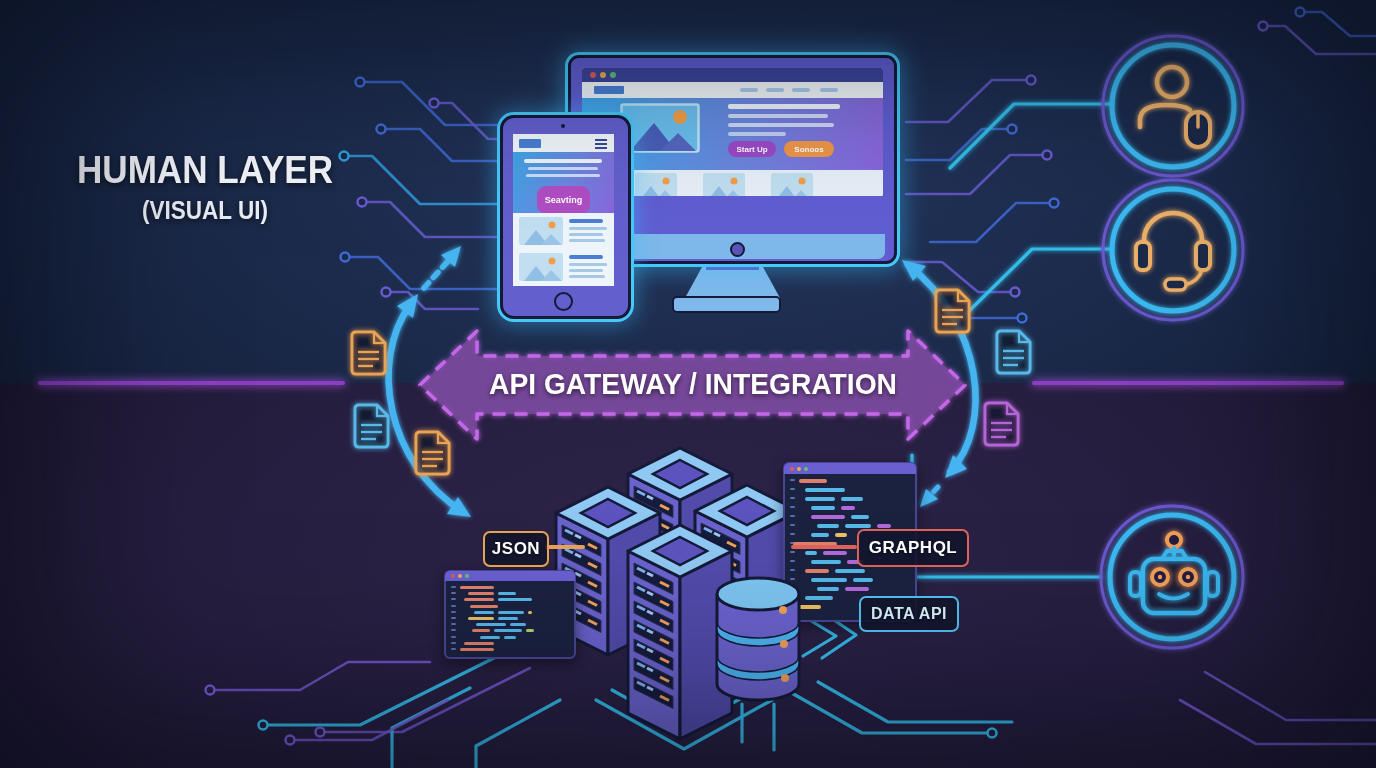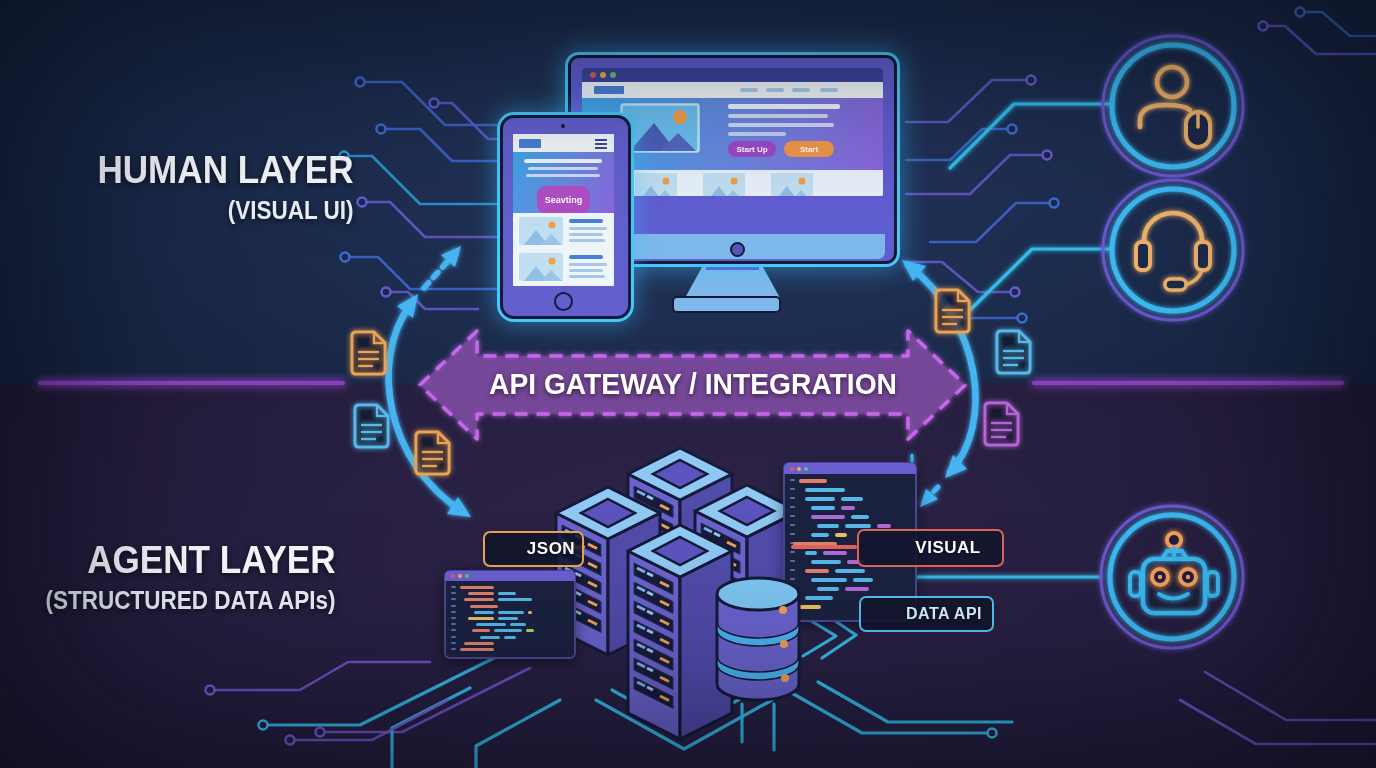--- a/index.html
+++ b/index.html
@@ -7,21 +7,21 @@
          font-family:"Liberation Sans",sans-serif; -webkit-font-smoothing:antialiased;}
   .abs{position:absolute;}
   .bg-top{position:absolute;left:0;top:0;width:1376px;height:383px;
     background:radial-gradient(ellipse 900px 420px at 52% 45%, #24355c 0%, #1b2a4a 55%, #15203a 100%);}
   .bg-bottom{position:absolute;left:0;top:383px;width:1376px;height:385px;
     background:radial-gradient(ellipse 900px 420px at 50% 45%, #2d2449 0%, #261e3f 55%, #1d1731 100%);}
   .vignette{position:absolute;inset:0;box-shadow:inset 0 0 180px 40px rgba(4,7,18,.55);pointer-events:none;z-index:9;}
   .divider{position:absolute;height:4px;background:#8a3fc0;border-radius:3px;
            box-shadow:0 0 9px 1px rgba(176,80,230,.8);z-index:2;}
   
-  .layer-title{position:absolute;text-align:right;color:#f3f6fb;z-index:3;
+  .layer-title{position:absolute;text-align:center;color:#f3f6fb;z-index:3;
                text-shadow:0 2px 7px rgba(0,0,0,.65);}
   .layer-title .t1{font-size:39px;font-weight:700;letter-spacing:0px;display:block;transform:scaleX(.9);}
   .layer-title .t2{font-size:25px;font-weight:700;display:block;margin-top:4px;transform:scaleX(.9);color:#e9edf6;}
   
   .gw-text{position:absolute;left:470px;top:367px;width:446px;text-align:center;z-index:3;
            color:#fff;font-size:30px;font-weight:700;transform:scaleX(.94);
            text-shadow:0 2px 5px rgba(0,0,0,.55);}
   
   .monitor{position:absolute;left:568px;top:55px;width:323px;height:203px;background:#605ed2;
     border:3px solid #141a38;border-radius:11px;z-index:2;
@@ -51,21 +51,21 @@
          background:linear-gradient(115deg,#3fa6e8 0%,#6d86e0 55%,#8a66dc 100%);}
   
   .cw{position:absolute;background:#1b2240;border:2px solid rgba(110,100,215,.55);border-radius:6px;z-index:2;
       box-shadow:0 4px 14px rgba(0,0,0,.45);}
   .cw-bar{position:absolute;left:-1px;top:-1px;right:-1px;height:10px;background:#6a5fd0;border-radius:5px 5px 0 0;}
   .cw-body{position:absolute;left:0;top:10px;right:0;bottom:0;}
   .cl{position:absolute;height:3px;border-radius:2px;}
   
   .api-label{position:absolute;z-index:5;background:rgba(18,22,44,.88);border-radius:7px;
      display:flex;align-items:center;justify-content:center;font-weight:700;letter-spacing:.5px;
-     color:#fff;text-shadow:0 1px 3px rgba(0,0,0,.5);padding-left:35px;}
+     color:#fff;text-shadow:0 1px 3px rgba(0,0,0,.5);}
   .connector{position:absolute;z-index:4;height:3.5px;border-radius:2px;}
 </style>
 </head>
 <body>
 
 <div class="stage">
   <div class="bg-top"></div>
   <div class="bg-bottom"></div>
 
   <svg id="art" class="abs" style="left:0;top:0;z-index:1" width="1376" height="768" viewBox="0 0 1376 768">
@@ -334,24 +334,20 @@
     </g>
   </svg>
 
   <div class="divider" style="left:38px;top:381px;width:307px;"></div>
   <div class="divider" style="left:1032px;top:381px;width:312px;"></div>
 
   <div class="layer-title" style="left:40px;top:148px;width:330px;">
     <span class="t1">HUMAN LAYER</span>
     <span class="t2">(VISUAL UI)</span>
   </div>
-  <div class="layer-title" style="left:22px;top:538px;width:330px;">
-    <span class="t1">AGENT LAYER</span>
-    <span class="t2">(STRUCTURED DATA APIs)</span>
-  </div>
   <div class="gw-text">API GATEWAY / INTEGRATION</div>
 
   <div class="stand-neck"></div>
   <div class="stand-strip"></div>
   <div class="stand-base"></div>
 
   <div class="monitor">
     <div class="mscreen">
       <div class="mtitle">
         <div class="dot" style="left:8px;top:4px;background:#e05a5a"></div>
@@ -370,21 +366,21 @@
           <rect x="1.5" y="1.5" width="77" height="47" fill="#6cc0f0" stroke="#bfe8fa" stroke-width="2.5" rx="2"></rect>
           <polygon points="10,48 34,20 56,48" fill="#4a5fb8"></polygon>
           <polygon points="40,48 58,30 76,48" fill="#5568c0"></polygon>
           <circle cx="60" cy="14" r="7" fill="#f0a04a"></circle>
         </svg>
         <div class="hline" style="left:146px;top:6px;width:112px;height:5px;background:#eef6fc"></div>
         <div class="hline" style="left:146px;top:16px;width:100px;height:4px;background:rgba(230,243,252,.8)"></div>
         <div class="hline" style="left:146px;top:25px;width:106px;height:4px;background:rgba(230,243,252,.8)"></div>
         <div class="hline" style="left:146px;top:34px;width:58px;height:4px;background:rgba(230,243,252,.7)"></div>
         <div class="hbtn" style="left:146px;top:43px;width:48px;background:#9c4ac8">Start Up</div>
-        <div class="hbtn" style="left:202px;top:43px;width:50px;background:#f0984a">Start</div>
+        <div class="hbtn" style="left:202px;top:43px;width:50px;background:#f0984a">Sonoos</div>
       </div>
       <div class="mcards">
           <svg class="abs" style="left:53px;top:3px" width="42" height="28" viewBox="0 0 42 28">
       <rect width="42" height="28" fill="#c2dff2" rx="2"></rect>
       <polygon points="4,28 16,13 27,28" fill="#8fbfe4"></polygon>
       <polygon points="20,28 30,17 40,28" fill="#9cc6e8"></polygon>
       <circle cx="31" cy="8" r="3.5" fill="#f0a04a"></circle>
           </svg>
       <div class="cl" style="left:53px;top:35px;width:40px;background:#89a9d8"></div>
       <div class="cl" style="left:53px;top:41px;width:36px;background:#a8c4e4"></div>
@@ -555,17 +551,17 @@
     <path d="M 717 656 A 41 16 0 0 0 799 656 L 799 664 A 41 16 0 0 1 717 664 Z" fill="#4db4f0" stroke="#141a38" stroke-width="1.5"></path>
     <ellipse cx="758" cy="594" rx="41" ry="16" fill="#7cc4f0" stroke="#141a38" stroke-width="3"></ellipse>
     <circle cx="783" cy="610" r="4" fill="#f0a05a"></circle>
     <circle cx="784" cy="644" r="4" fill="#f0a05a"></circle>
     <circle cx="785" cy="678" r="4" fill="#f0a05a"></circle>
   </svg>
 
   <div class="connector" style="left:545px;top:545px;width:40px;background:#e8a355"></div>
   <div class="connector" style="left:791px;top:545px;width:66px;background:#e0635a"></div>
   <div class="api-label" style="left:483px;top:531px;width:62px;height:32px;border:2.5px solid #e8a355;font-size:17px">JSON</div>
-  <div class="api-label" style="left:857px;top:529px;width:108px;height:34px;border:2.5px solid #e0635a;font-size:17px">VISUAL</div>
+  <div class="api-label" style="left:857px;top:529px;width:108px;height:34px;border:2.5px solid #e0635a;font-size:17px">GRAPHQL</div>
   <div class="api-label" style="left:859px;top:596px;width:96px;height:32px;border:2.5px solid #54c0f0;font-size:16px;color:#d8f2fc">DATA API</div>
 
   <div class="vignette"></div>
 </div>
 
 </body></html>

